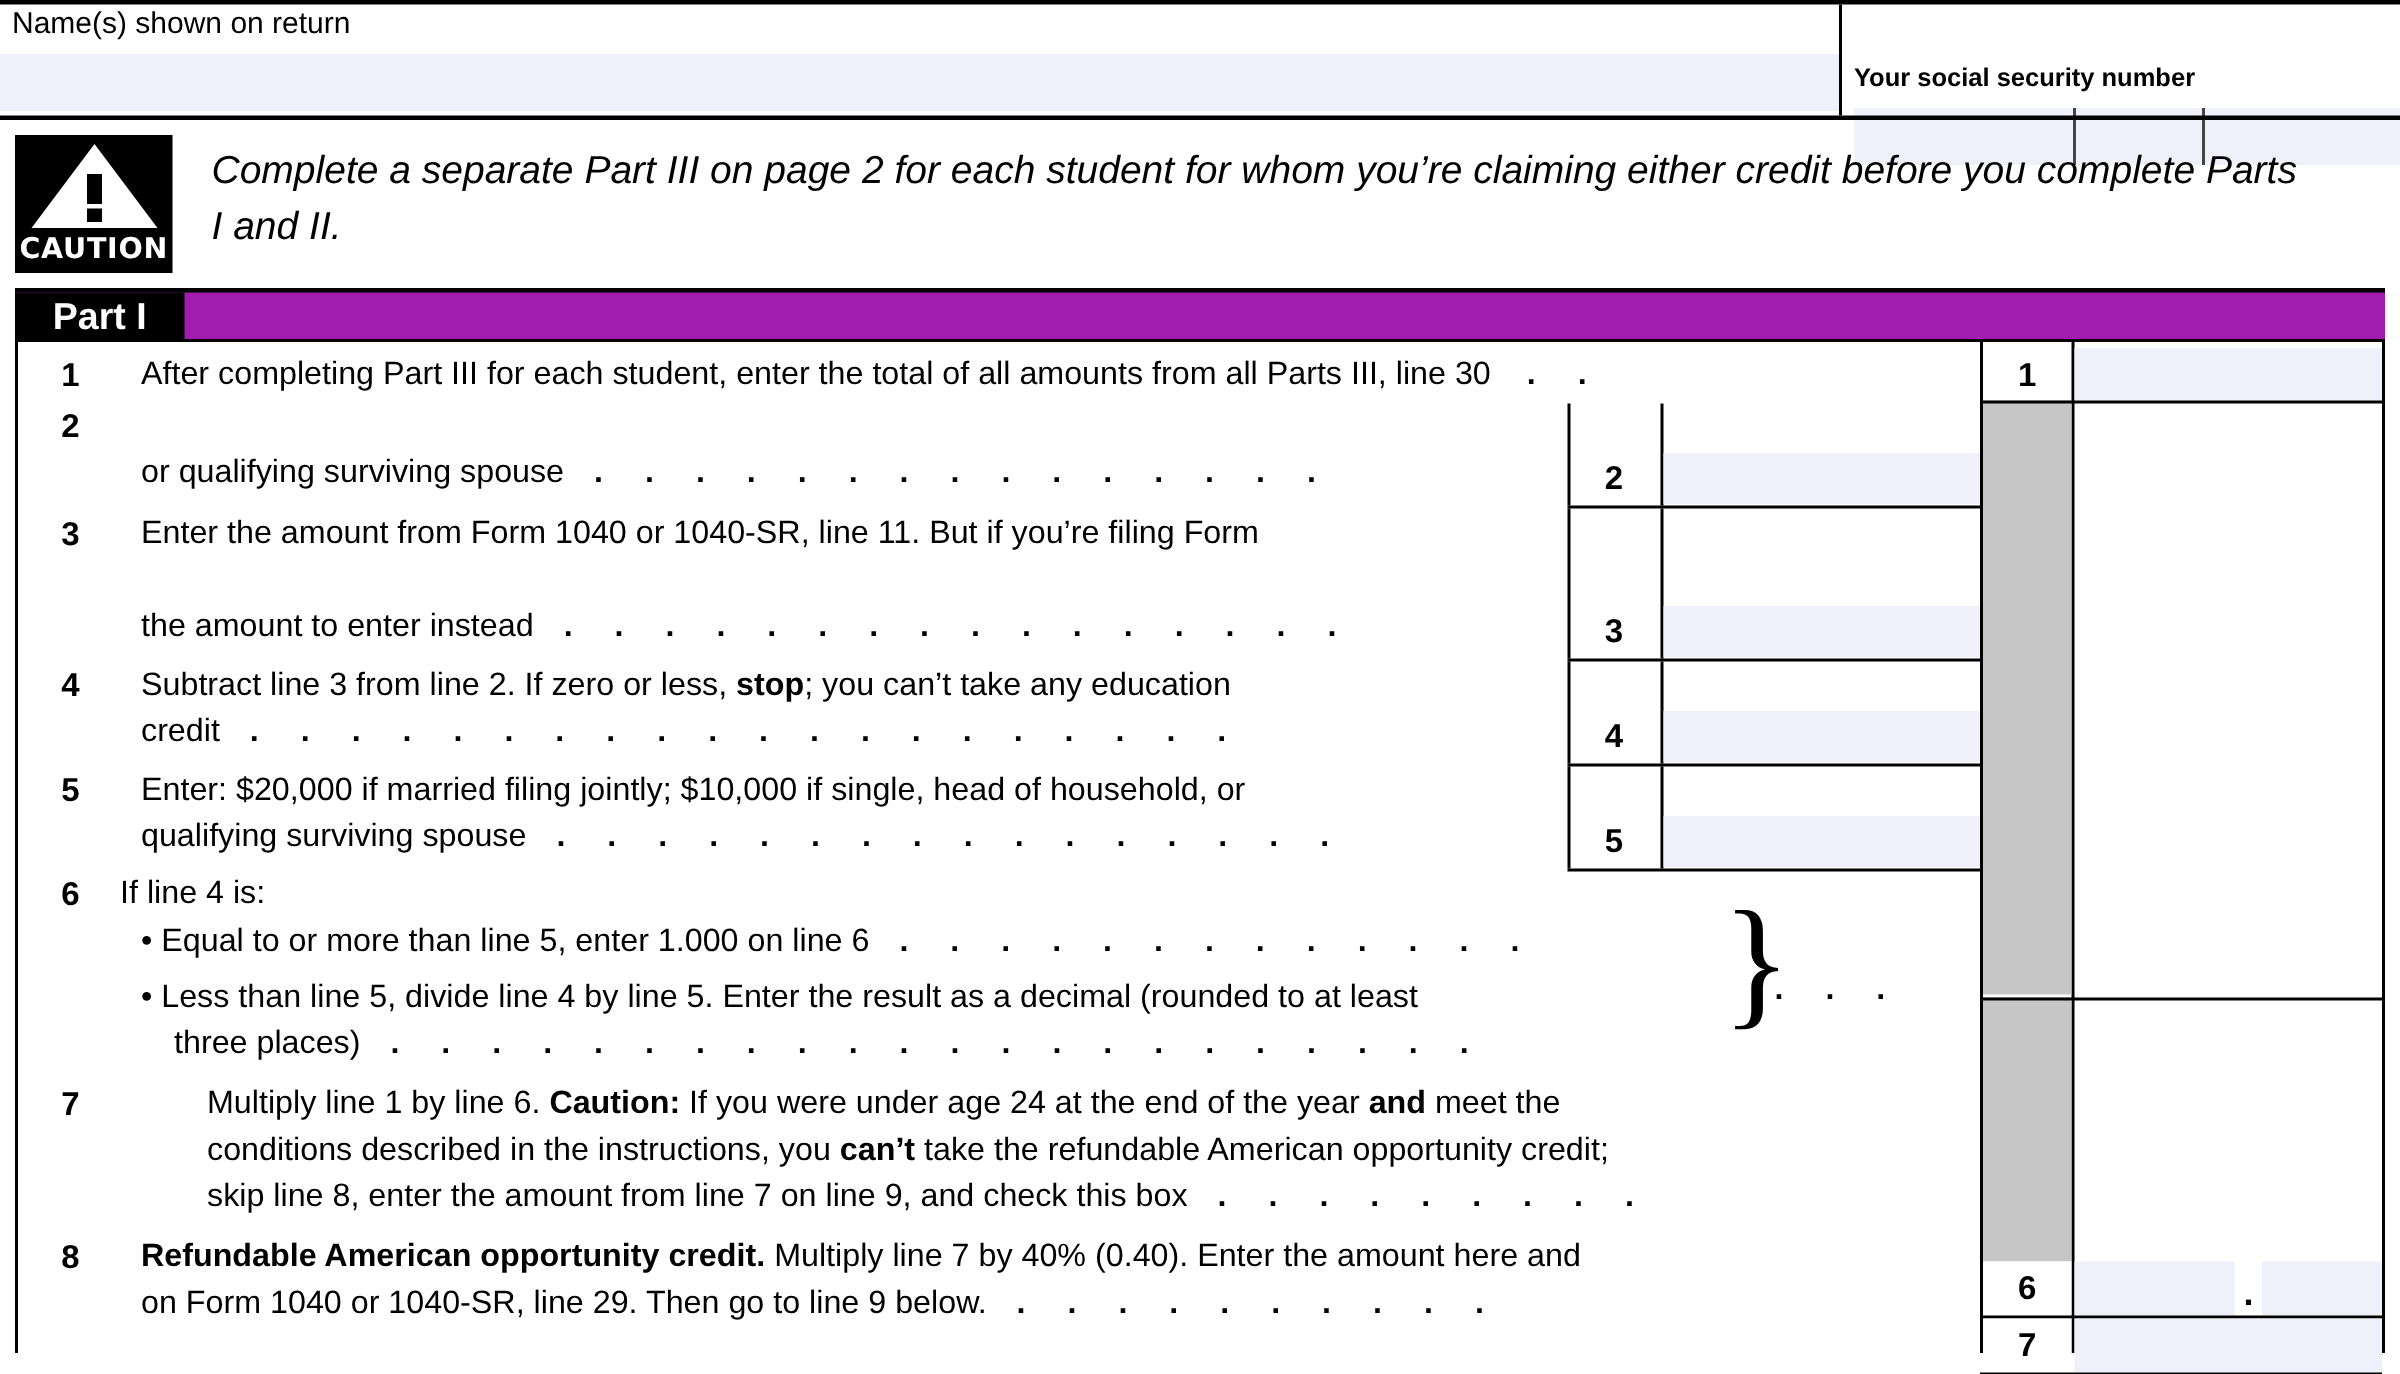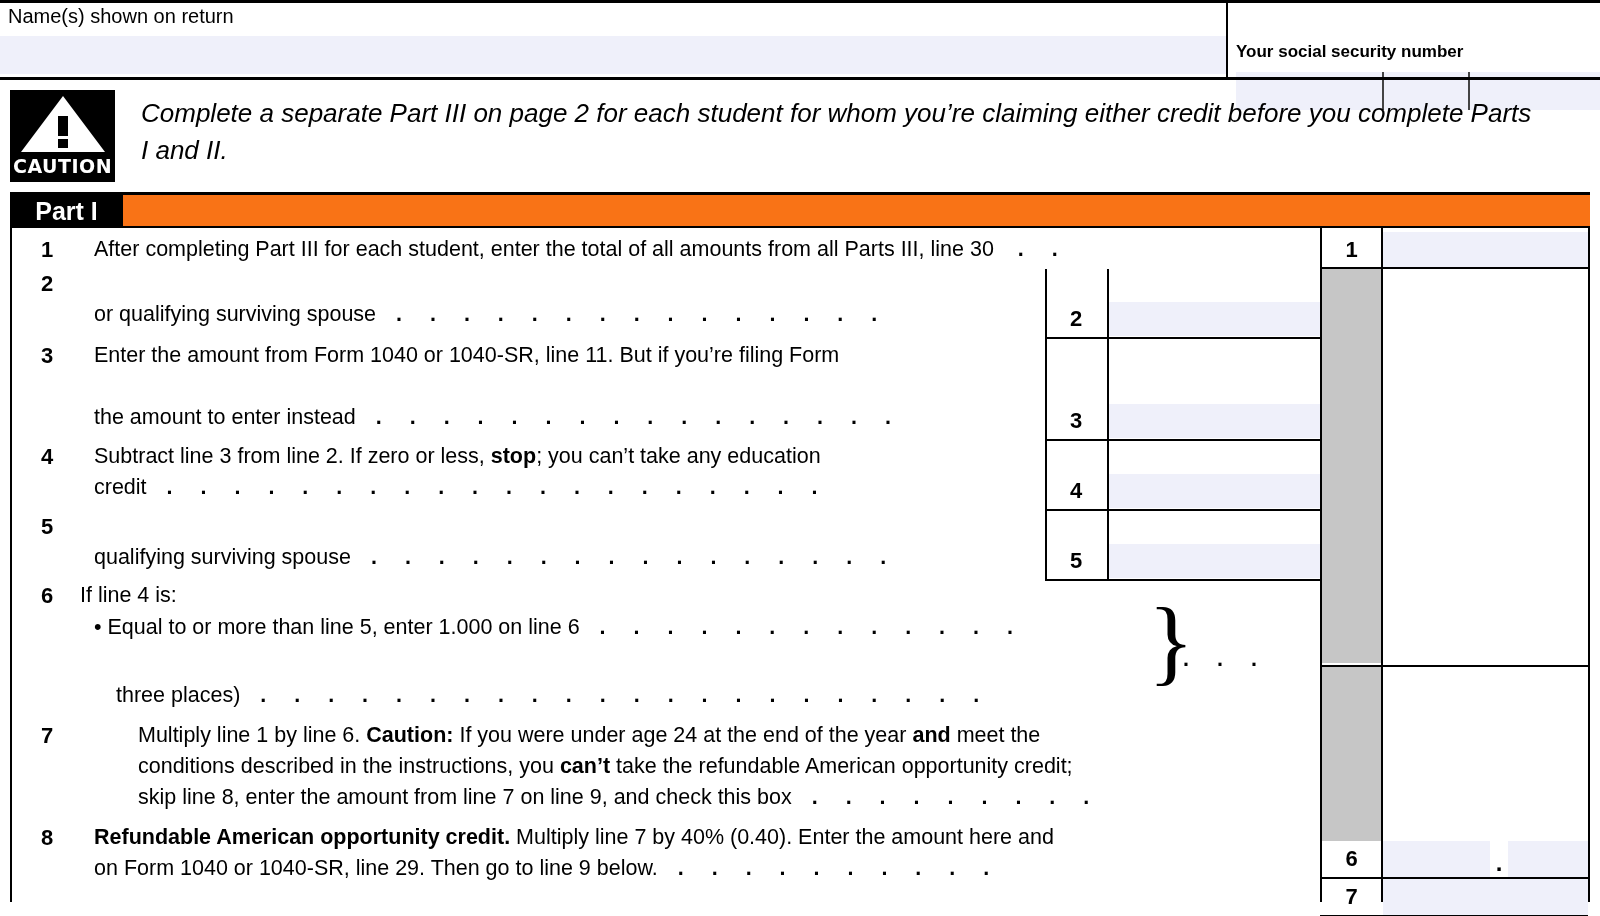--- a/index.html
+++ b/index.html
@@ -109,21 +109,21 @@
     line-height: 37px;
   }
 
   
   #partbar {
     position: relative;
     margin: 0 10px 0 10px;
     height: 36px;
     border-top: 3px solid #000;
     border-bottom: 2px solid #000;
-    background: #f97316;
+    background: #a21caf;
   }
   #partbar .tag {
     position: absolute;
     left: 0; top: 0; width: 113px; height: 33px;
     background: #000; color: #fff;
     font-weight: bold; font-size: 25px;
     line-height: 33px; text-align: center;
     font-family: "Liberation Sans", sans-serif;
   }
   #partbar .ptitle {
@@ -284,21 +284,21 @@
   </div>
   <div class="vline" style="left:1045px; top:213px; height:68px;"></div>
   <div class="vline" style="left:1107px; top:213px; height:68px;"></div>
   <div class="hline" style="left:1045px; top:281px; width:276px;"></div>
   <div class="numbox" style="left:1045px; top:246px; width:62px; height:34px; line-height:34px;">4</div>
   <div class="amtfill" style="left:1109px; top:246px; width:211px; height:34px;"></div>
 
   <div class="lrow" style="top:283px; width:1020px;">
     <span class="lnum" style="left:14px;">5</span>
     <span class="ltext just" style="width:930px; display:block;">
-      <br>
+      <span>Enter: $20,000 if married filing jointly; $10,000 if single, head of household, or</span><br>
       <span>qualifying surviving spouse</span>
       <span class="dots" style="margin-left:14px;">. . . . . . . . . . . . . . . .</span>
     </span>
   </div>
   <div class="vline" style="left:1045px; top:283px; height:68px;"></div>
   <div class="vline" style="left:1107px; top:283px; height:68px;"></div>
   <div class="hline" style="left:1045px; top:351px; width:276px;"></div>
   <div class="numbox" style="left:1045px; top:316px; width:62px; height:34px; line-height:34px;">5</div>
   <div class="amtfill" style="left:1109px; top:316px; width:211px; height:34px;"></div>
 
@@ -307,21 +307,21 @@
     <span class="ltext" style="left:66px;">If line 4 is:</span>
   </div>
   <div class="lrow" style="top:384px; width:1160px;">
     <span class="ltext" style="left:80px; white-space:nowrap;">
       <span>• Equal to or more than line 5, enter 1.000 on line 6</span>
       <span class="dots" style="margin-left:14px;">. . . . . . . . . . . . .</span>
     </span>
   </div>
   <div class="lrow" style="top:421px; width:1160px;">
     <span class="ltext" style="left:80px; display:block; width:1075px;">
-      <br>
+      <span>• Less than line 5, divide line 4 by line 5. Enter the result as a decimal (rounded to at least</span><br>
       <span style="margin-left:22px;">three places)</span>
       <span class="dots" style="margin-left:14px;">. . . . . . . . . . . . . . . . . . . . . .</span>
     </span>
   </div>
   <div class="brace" style="left:1148px; top:365px;">}</div>
   <div class="lrow dots" style="left:1183px; top:416px; font-size:21.5px;">.  .  .</div>
 
   <div class="hline" style="left:1320px; top:437px; width:268px;"></div>
   <div class="numbox" style="left:1322px; top:613px; width:59px; height:36px; line-height:36px; background:#fff;">6</div>
   <div class="amtfill" style="left:1383px; top:613px; width:107px; height:36px;"></div>

